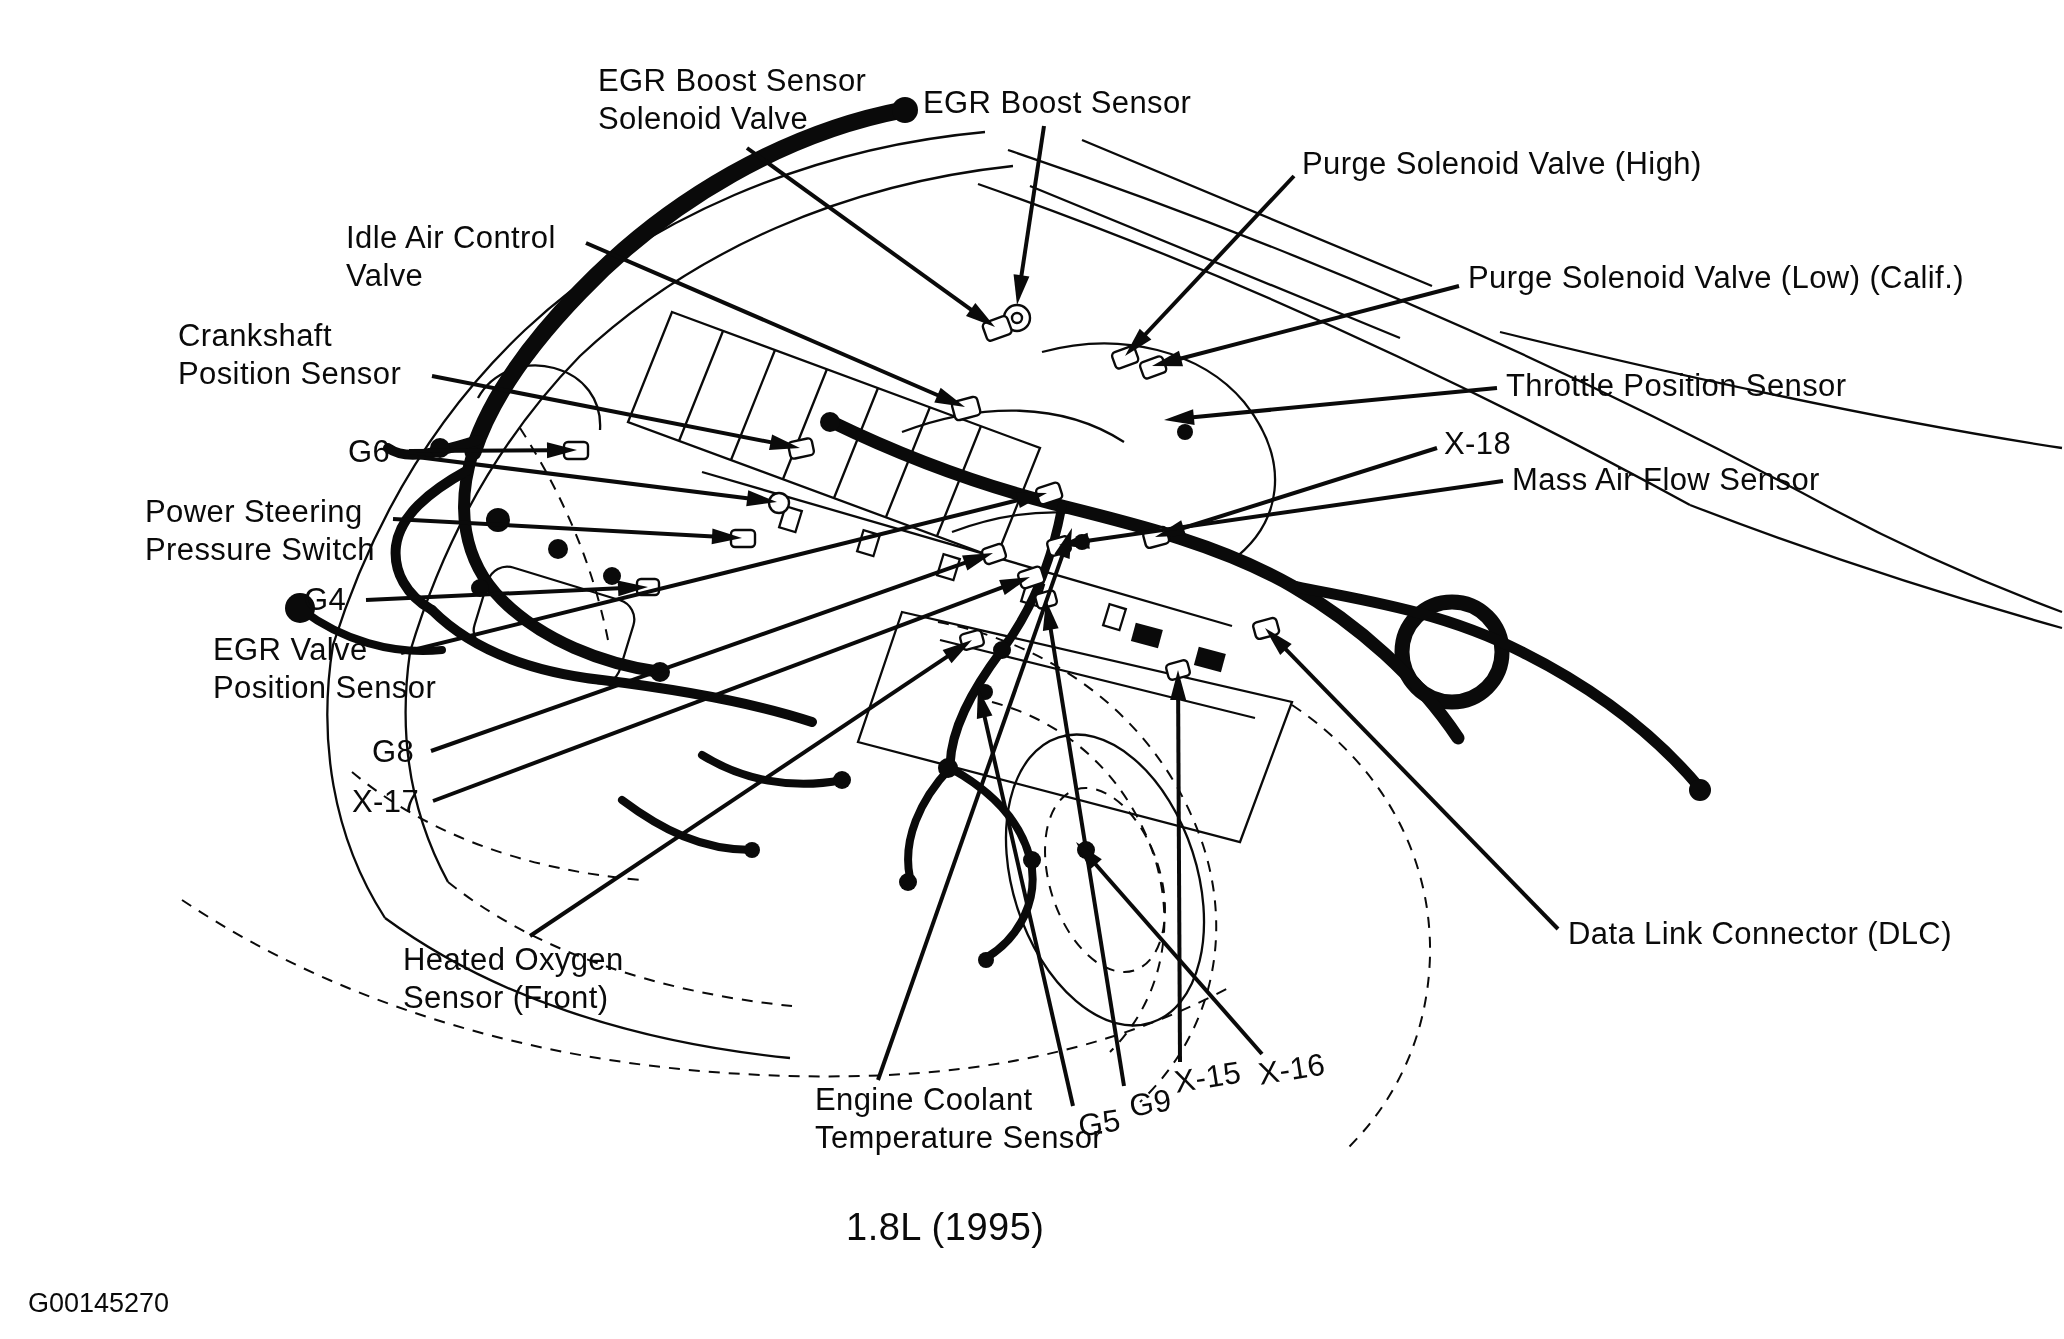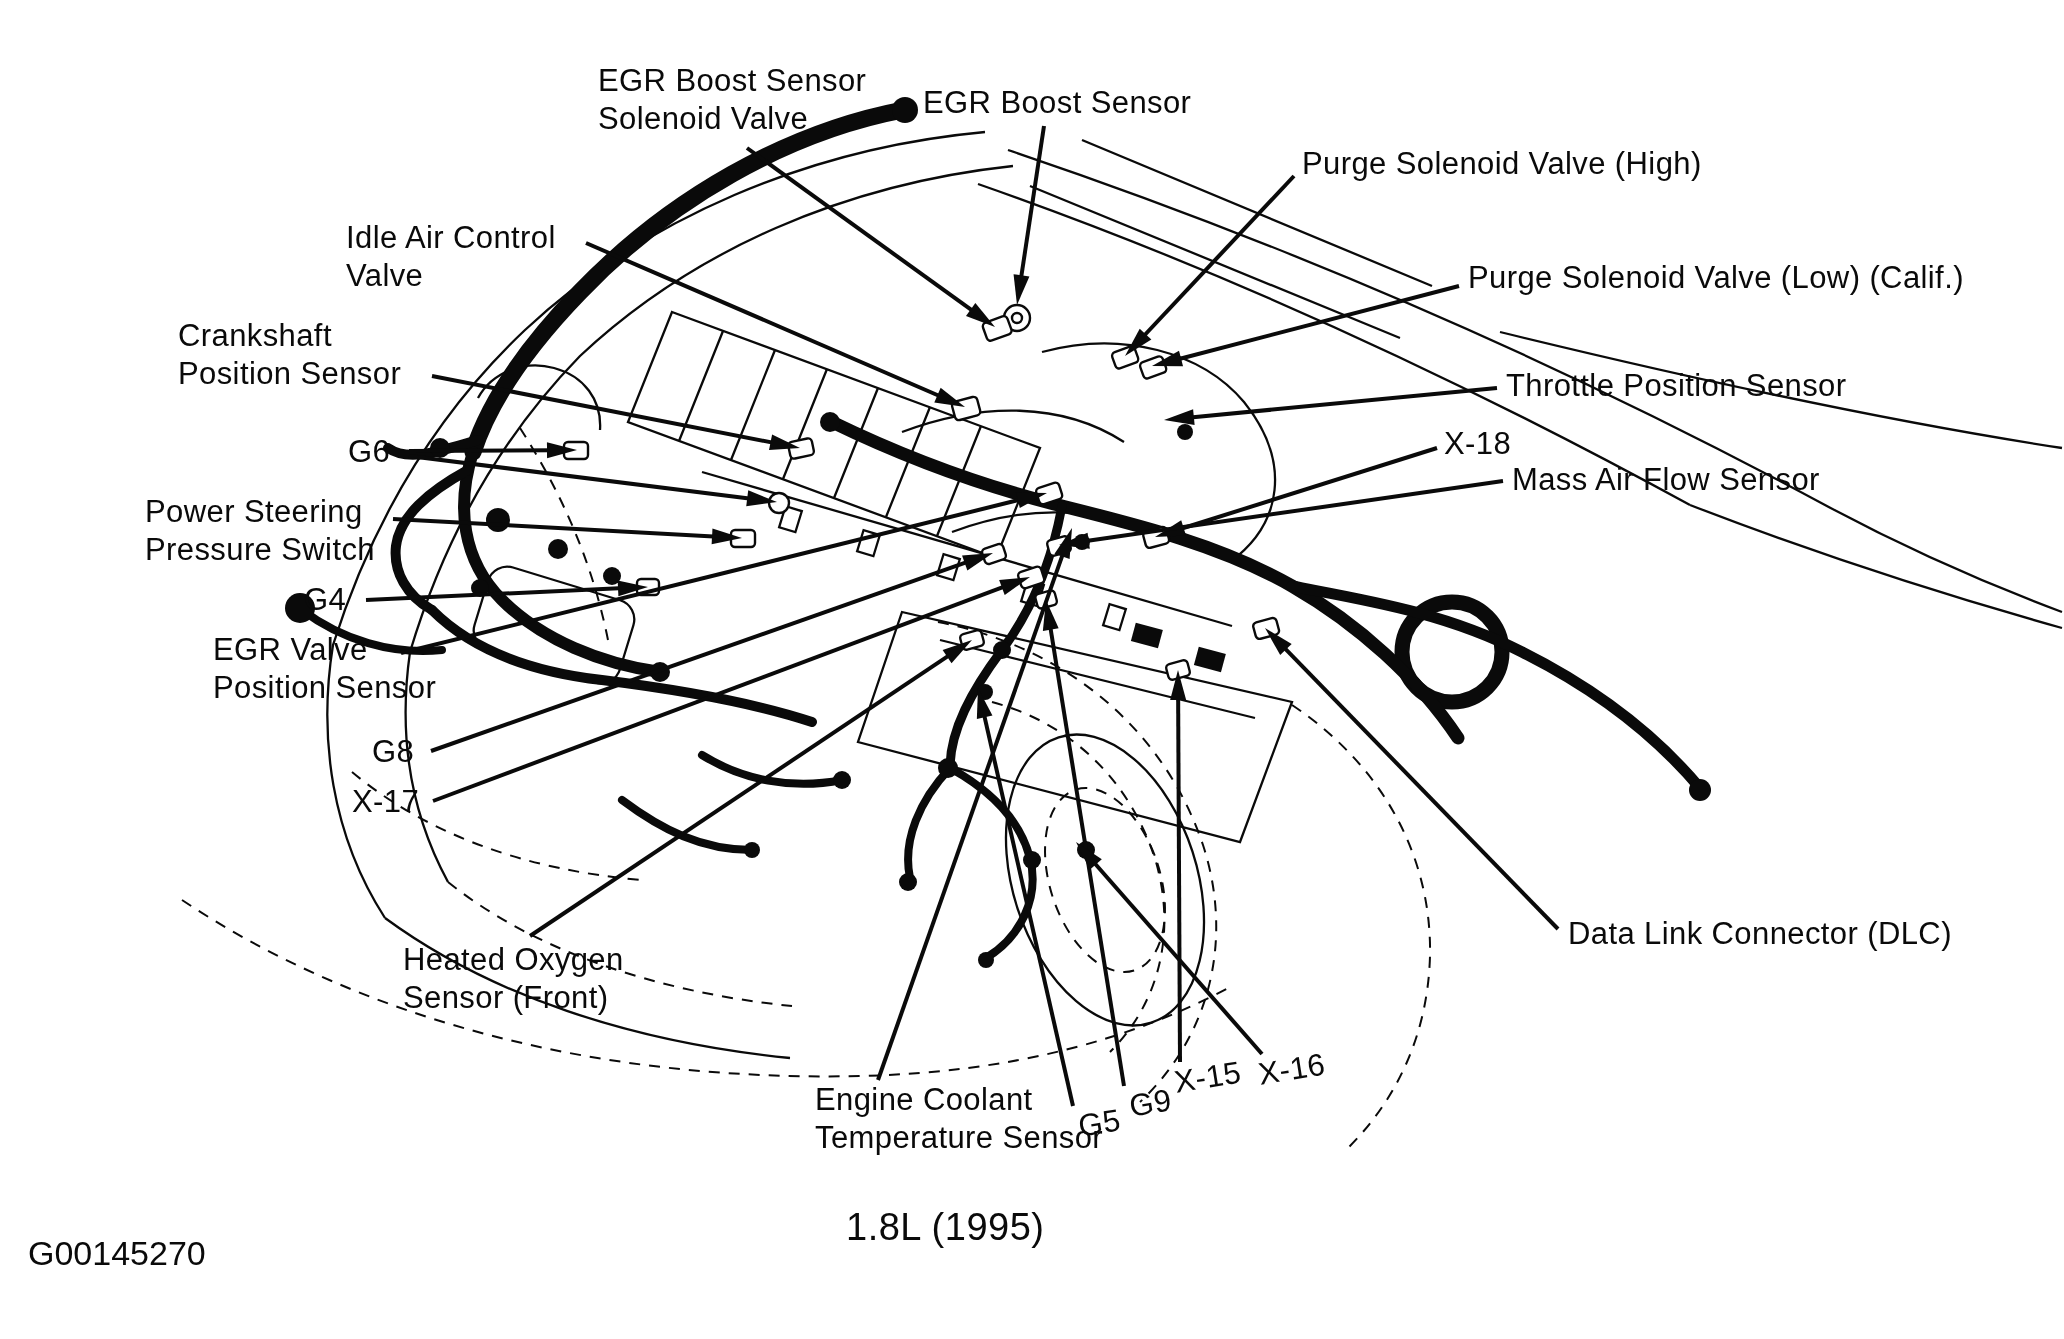--- a/index.html
+++ b/index.html
@@ -1,21 +1,21 @@
 <!DOCTYPE html>
 <html><head>
 <meta charset="utf-8">
 <style>
   html,body{margin:0;padding:0;background:#ffffff;}
   #stage{position:relative;width:2064px;height:1339px;background:#ffffff;overflow:hidden;
          font-family:"Liberation Sans", sans-serif;}
   #art{position:absolute;left:0;top:0;}
   .cap{position:absolute;color:#0a0a0a;white-space:nowrap;}
   #caption{left:846px;top:1206px;font-size:38px;letter-spacing:0.5px;}
-  #figcode{left:28px;top:1234px;font-size:34px;}
+  #figcode{left:28px;top:1288px;font-size:27px;}
   svg text{fill:#0a0a0a;font-family:"Liberation Sans", sans-serif;letter-spacing:0.4px;}
   svg .leader{stroke:#0a0a0a;fill:none;}
   svg .head{fill:#0a0a0a;stroke:none;}
 </style>
 </head>
 <body>
 
 <div id="stage">
 
   <svg id="art" width="2064" height="1339" viewBox="0 0 2064 1339">

